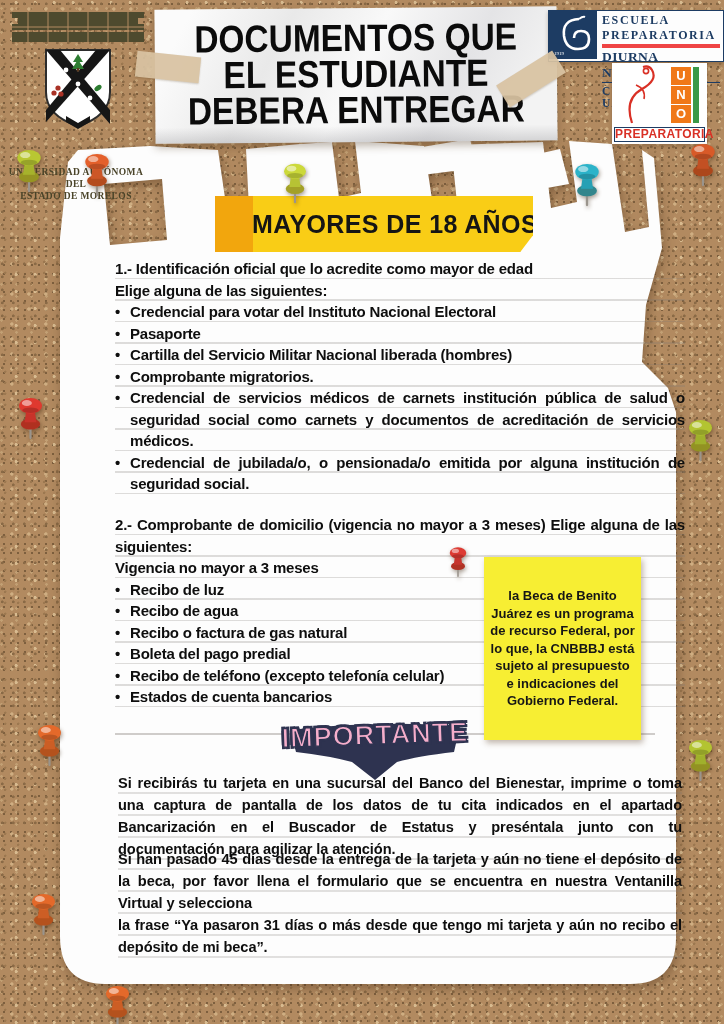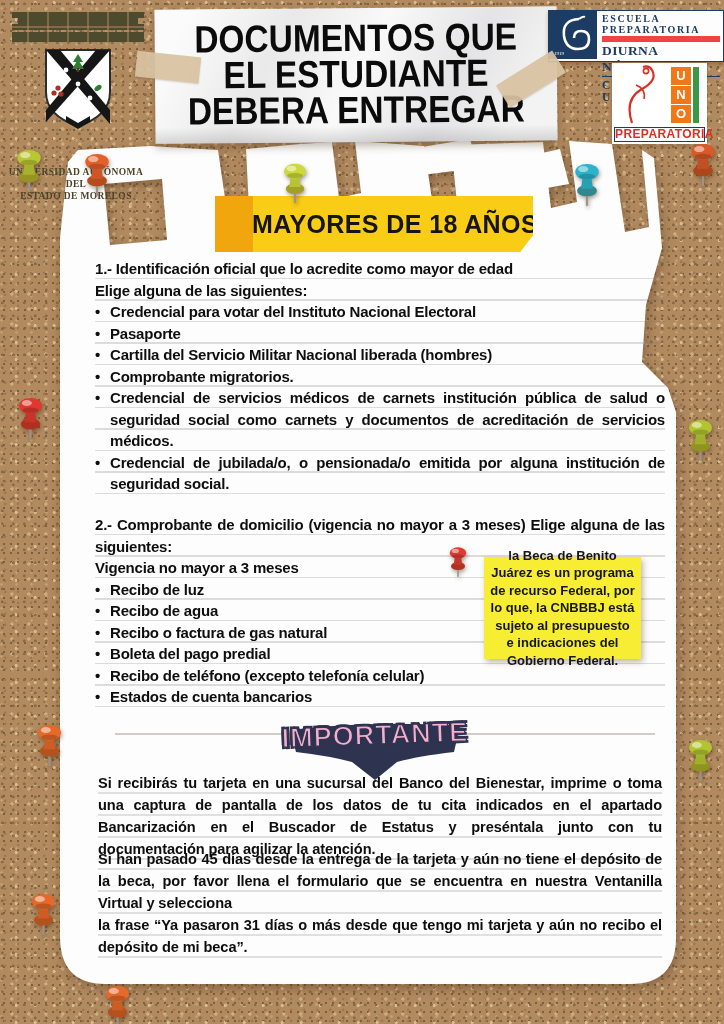--- a/index.html
+++ b/index.html
@@ -35,49 +35,49 @@
   .title-line{display:block;text-align:center;font-weight:700;color:#0b0b0b;font-size:38px;line-height:36px;transform:scaleX(.88);transform-origin:center;white-space:nowrap;}
   .tape{background:#d9c3a2;opacity:.93;z-index:41;box-shadow:0 1px 2px rgba(80,55,25,.25);}
   
   #uaem-caption{left:0;top:166px;width:152px;text-align:center;z-index:40;
     font-family:"Liberation Serif",serif;font-weight:700;font-size:9.5px;line-height:12px;color:#4a4429;letter-spacing:.4px;}
   
   #badge-prepa{left:548px;top:10px;width:174px;height:50px;background:#fdfdfd;z-index:40;display:flex;
     border:1px solid #1d3c63;box-shadow:0 2px 4px rgba(70,45,20,.3);}
   #badge-prepa .emblem{width:48px;height:48px;background:#1d3c63;flex:0 0 48px;}
   #badge-prepa .txtcol{flex:1;padding:2px 3px 2px 5px;color:#1d3c63;font-family:"Liberation Serif",serif;}
-  .bp1{font-size:10px;letter-spacing:1.6px;font-weight:700;border-bottom:6px solid #ef4444;padding-bottom:1px;}
+  .bp1{font-size:12px;letter-spacing:1.6px;font-weight:700;border-bottom:4px solid #ef4444;padding-bottom:1px;}
   .bp2{font-size:13.5px;font-weight:700;letter-spacing:.4px;padding:1px 0;border-bottom:1px solid #1d3c63;}
   .bp3{font-size:11.5px;font-weight:700;letter-spacing:1.2px;padding-top:2px;}
   
   #badge-uno{left:612px;top:63px;width:95px;height:81px;background:#fff;z-index:40;box-shadow:0 2px 4px rgba(70,45,20,.3);}
   .uno-col{position:absolute;right:16px;top:4px;width:20px;}
   .uno-block{width:20px;height:18px;background:#f07818;margin-bottom:1px;color:#fff;font-weight:700;font-size:13px;text-align:center;line-height:18px;}
   .uno-green{position:absolute;right:8px;top:4px;width:6px;height:56px;background:#3a9948;}
   .uno-bottom{position:absolute;left:2px;right:2px;bottom:2px;height:13px;border:1px solid #1d3c63;color:#d93025;font-size:12px;font-weight:700;letter-spacing:.4px;text-align:center;line-height:12px;}
   
   #banner{left:215px;top:196px;width:318px;height:56px;z-index:10;background:#f9cd16;
     clip-path:polygon(0 0,100% 0,100% 70%,96% 100%,0 100%);box-shadow:0 3px 4px rgba(90,60,20,.25);}
   #banner .tab{position:absolute;left:0;top:0;width:38px;height:100%;background:#f2a60d;}
   #banner .label{position:absolute;left:38px;right:10px;top:0;bottom:0;display:flex;align-items:center;justify-content:center;
     font-size:25px;font-weight:700;letter-spacing:.4px;color:#151515;white-space:nowrap;padding-left:14px;}
   
-  #sticky{left:484px;top:557px;width:157px;height:102px;background:#f7ee33;z-index:12;
+  #sticky{left:484px;top:557px;width:157px;height:183px;background:#f7ee33;z-index:12;
     box-shadow:2px 3px 6px rgba(80,50,20,.35);display:flex;align-items:center;justify-content:center;padding:6px;box-sizing:border-box;}
   #sticky .txt{font-size:13px;font-weight:700;line-height:17.5px;text-align:center;color:#161616;}
   
   #importante{left:280px;top:716px;width:190px;height:70px;z-index:13;}
   #importante .label{position:absolute;left:0;top:4px;width:100%;text-align:center;
     font-size:27px;font-weight:700;letter-spacing:1px;color:#f5aecb;transform:rotate(-2deg);
     -webkit-text-stroke:1.3px #2e3350;
     text-shadow:2px 2px 0 #2e3350,-2px 2px 0 #2e3350,2px -2px 0 #2e3350,-2px -2px 0 #2e3350;}
   .hr-line{height:1.5px;background:rgba(150,145,140,.45);z-index:9;}
   
   .pin{position:absolute;z-index:50;filter:drop-shadow(1.5px 2.5px 2px rgba(60,35,10,.45));}
-  .content{z-index:10;}
+  .content{z-index:10;margin-left:20px;}
 </style>
 </head>
 <body>
 
 <div id="stage">
 
   <svg width="0" height="0" style="position:absolute">
     <defs>
       <symbol id="pushpin" viewBox="0 0 36 50">
         <rect x="16.8" y="32" width="2.4" height="15" rx="1.2" fill="#9a948c"></rect>

